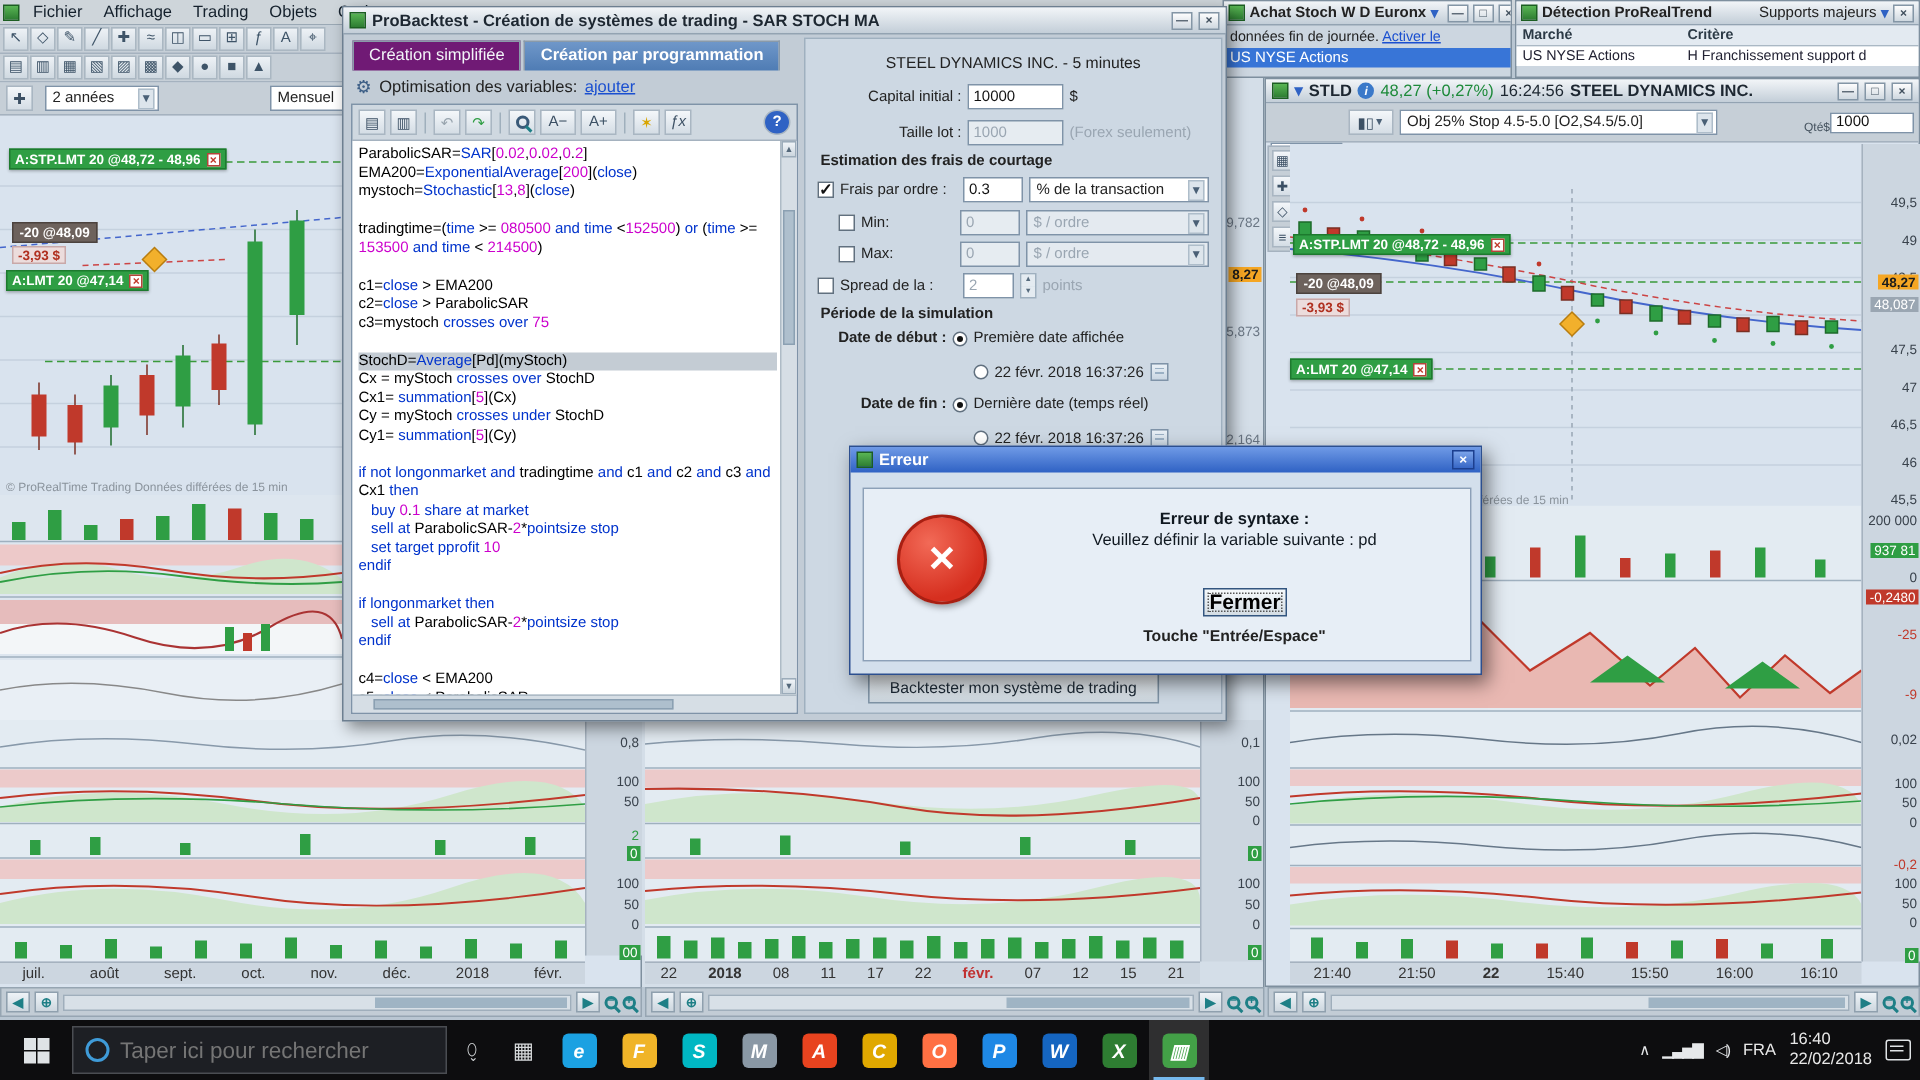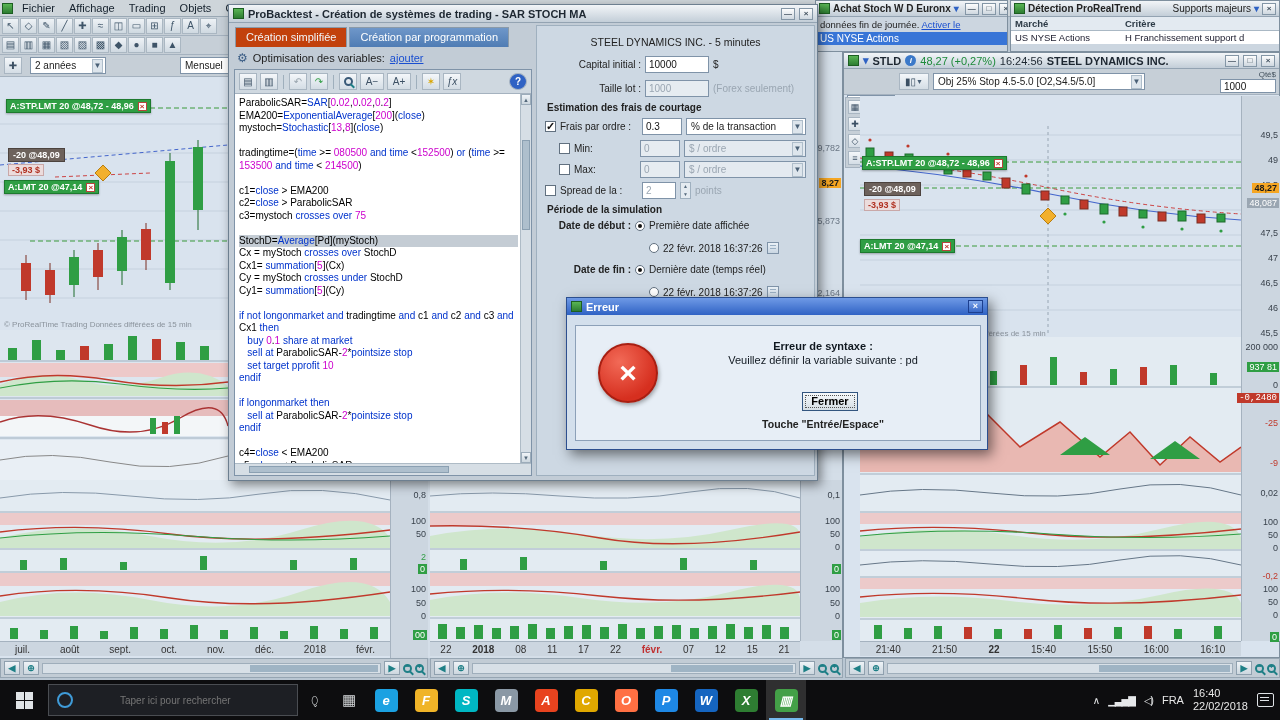--- a/index.html
+++ b/index.html
@@ -53,22 +53,22 @@
   .ss-track{flex:1;height:11px;background:#d8e0e7;border:1px solid #9fAEBb;position:relative;}
   .ss-thumb{position:absolute;right:2px;top:1px;width:38%;height:7px;background:#9fb4c4;}
   .mag{width:9px;height:9px;border:2px solid #1e7f86;border-radius:50%;display:inline-block;position:relative;}
   .mag::after{content:"";position:absolute;width:5px;height:2px;background:#1e7f86;transform:rotate(45deg);right:-4px;bottom:-3px;}
   .mag .sign{position:absolute;left:0;top:-4px;font-size:8px;color:#1e7f86;font-weight:bold;}
 
   
   .bt-dialog{left:228px;top:4px;width:590px;height:477px;background:#c2ccd6;border:1px solid #6d7f90;box-shadow:3px 4px 10px rgba(0,0,0,.45);}
   .bt-title{height:18px;}
   .tabs{position:absolute;left:6px;top:22px;display:flex;gap:2px;}
-  .tab{height:20px;padding:3px 10px;font-size:11px;border:1px solid #8a9aa9;border-bottom:none;background:#c2410c;color:#f2f5f8;}
-  .tab.active{background:linear-gradient(#6f97c9,#4f7cb4);color:#fff;font-weight:normal;}
+  .tab{height:20px;padding:3px 10px;font-size:11px;border:1px solid #8a9aa9;border-bottom:none;background:#701a75;color:#f2f5f8;}
+  .tab.active{background:linear-gradient(#6f97c9,#4f7cb4);color:#fff;font-weight:bold;}
   .optrow{position:absolute;left:8px;top:46px;display:flex;align-items:center;gap:5px;font-size:11px;}
   .link{color:#1a4fd0;text-decoration:underline;}
   .codewrap{position:absolute;left:5px;top:64px;width:298px;height:407px;border:1px solid #7f93a8;background:#cfd8e0;display:flex;flex-direction:column;}
   .codebar{height:24px;display:flex;align-items:center;gap:3px;padding:0 4px;border-bottom:1px solid #a5b2bf;}
   .codebar .sep{width:1px;height:14px;background:#9fafbc;margin:0 2px;}
   .code-scroller{flex:1;position:relative;background:#fff;overflow:hidden;display:flex;}
   .code{flex:1;font-family:"DejaVu Sans Mono",monospace;font-size:10px;line-height:12.5px;padding:3px 2px 3px 4px;white-space:pre-wrap;word-break:break-word;color:#000;}
   .code .kw{color:#0033cc;} .code .num{color:#cc00cc;}
   .code-line.sel{background:#c4ccd4;}
   .vscroll{width:11px;background:#d6dee5;border-left:1px solid #aebbc6;position:relative;}
@@ -90,47 +90,47 @@
   .cal-ic::after{content:"";position:absolute;inset:2px;background:repeating-linear-gradient(#9ab0c4 0 1px,transparent 1px 3px);}
 
   
   .err{left:566px;top:297px;width:422px;height:153px;background:#d3dfec;border:1px solid #2c4f8f;box-shadow:4px 5px 12px rgba(0,0,0,.5);}
   .err-title{height:17px;background:linear-gradient(#6f9ae6,#2f62c4);display:flex;align-items:center;gap:4px;padding:0 4px;color:#fff;font-weight:bold;font-size:11px;}
   .err-x{margin-left:auto;width:15px;height:13px;background:linear-gradient(#7ca4ea,#3767c6);border:1px solid #1c3f8f;color:#fff;font-size:9px;line-height:11px;text-align:center;font-weight:bold;}
   .err-inner{position:absolute;left:8px;top:27px;width:406px;height:116px;background:#e7eef6;border:1px solid #8ca0b8;}
   .err-icon{position:absolute;left:22px;top:17px;width:60px;height:60px;border-radius:50%;background:radial-gradient(circle at 35% 30%,#f26a57,#d62f1f 70%);border:2px solid #a81f12;box-shadow:1px 2px 4px rgba(0,0,0,.35);color:#fff;font-size:30px;font-weight:bold;display:flex;align-items:center;justify-content:center;}
   .err-text{position:absolute;left:102px;top:14px;width:290px;text-align:center;font-size:11px;color:#101820;}
   .err-text .t1{font-weight:bold;margin-bottom:2px;}
-  .err-btn{position:absolute;left:226px;top:66px;width:56px;height:19px;background:linear-gradient(#f6f9fb,#d4dde4);border:1px solid #33557f;outline:1px dotted #555;outline-offset:-4px;font-size:11px;font-weight:bold;text-align:center;line-height:17px;}
+  .err-btn{position:absolute;left:226px;top:66px;width:56px;height:19px;background:linear-gradient(#f6f9fb,#d4dde4);border:1px solid #33557f;outline:1px dotted #555;outline-offset:-4px;font-size:14px;font-weight:bold;text-align:center;line-height:17px;}
   .err-hint{position:absolute;left:102px;top:92px;width:290px;text-align:center;font-weight:bold;font-size:10.5px;}
 
   
   .mini-title{height:16px;background:linear-gradient(#f2f5f8,#c3ced8);border-bottom:1px solid #93a3b2;display:flex;align-items:center;gap:3px;padding:0 3px;font-weight:bold;font-size:10px;white-space:nowrap;overflow:hidden;}
   .sel-row{background:#3875d7;color:#fff;font-size:10px;padding:1px 4px;white-space:nowrap;overflow:hidden;}
   .thead{display:flex;background:#e3eaf1;border-bottom:1px solid #aab8c4;font-size:9.5px;font-weight:bold;color:#2c3a46;}
   .trow{display:flex;background:#fff;font-size:9.5px;color:#223;}
   .thead>span,.trow>span{padding:1px 4px;white-space:nowrap;overflow:hidden;}
 
   
   .rw-toolbar{display:flex;align-items:center;gap:4px;background:#c6cfd7;border-bottom:1px solid #a5b2bf;padding:2px 3px;}
-  .qty-wrap{margin-left:auto;display:flex;flex-direction:column;align-items:flex-end;line-height:9px;}
+  .qty-wrap{margin-left:auto;display:flex;flex-direction:row;align-items:flex-end;line-height:9px;}
   .qty-label{font-size:8px;color:#44525e;}
   .price-up{color:#1d8a3a;font-weight:normal;}
   .info-ic{width:11px;height:11px;border-radius:50%;background:#3b79c9;color:#fff;font-size:8px;line-height:11px;text-align:center;font-style:italic;font-weight:bold;flex:0 0 auto;}
   .vstrip{position:absolute;display:flex;flex-direction:column;gap:3px;padding:2px;background:#c6cfd7;border:1px solid #a5b2bf;}
   .vstrip .tbtn{width:14px;height:14px;font-size:9px;}
 
   
   .taskbar{left:0;top:680px;width:1280px;height:40px;background:#0d0d0f;display:flex;align-items:stretch;color:#e8e8e8;}
   .tb-start{width:48px;display:flex;align-items:center;justify-content:center;}
   .winlogo{display:grid;grid-template-columns:8px 8px;grid-template-rows:8px 8px;gap:1px;}
   .winlogo span{background:#dfe3e6;}
   .tb-search{width:250px;background:#1d1f24;border:1px solid #4a4d52;display:flex;align-items:center;gap:7px;padding:0 8px;margin:4px 0;}
   .cortana{width:16px;height:16px;border-radius:50%;border:2px solid #3f9bd8;flex:0 0 auto;}
-  .tb-search input{background:transparent;border:none;color:#b9bcc0;font-size:10px;width:190px;outline:none;margin-left:40px;}
+  .tb-search input{background:transparent;border:none;color:#b9bcc0;font-size:15px;width:190px;outline:none;}
   .tb-ic{width:34px;display:flex;align-items:center;justify-content:center;font-size:15px;color:#d5d8da;}
   .task-app{width:40px;display:flex;align-items:center;justify-content:center;position:relative;}
   .task-app .app-glyph{width:23px;height:23px;border-radius:4px;background:var(--c,#888);color:#fff;font-size:13px;font-weight:bold;display:flex;align-items:center;justify-content:center;font-style:italic;}
   .task-app.active{background:rgba(255,255,255,.14);}
   .task-app.active::after{content:"";position:absolute;left:3px;right:3px;bottom:0;height:2px;background:#76b9ed;}
   .tray{margin-left:auto;display:flex;align-items:center;gap:9px;padding-right:6px;}
   .tray-ic{font-size:10px;color:#e6e8ea;letter-spacing:-1px;}
   .clock{text-align:left;font-size:11px;line-height:13px;}
   .notif{width:17px;height:14px;border:1px solid #dfe3e6;border-radius:2px;position:relative;}
   .notif::after{content:"";position:absolute;left:2px;top:3px;width:9px;height:1px;background:#dfe3e6;box-shadow:0 3px 0 #dfe3e6;}
@@ -307,21 +307,21 @@
           <rect x="160" y="149" width="8" height="10"></rect>
           <rect x="190" y="145" width="8" height="14"></rect>
           <rect x="220" y="150" width="8" height="9"></rect>
           <rect x="250" y="147" width="8" height="12"></rect>
           <rect x="280" y="151" width="8" height="8"></rect>
           <rect x="310" y="146" width="8" height="13"></rect>
           <rect x="340" y="149" width="8" height="10"></rect>
           <rect x="370" y="147" width="8" height="12"></rect>
       </g>
     </svg>
-    <div class="axiscol" style="left:390px;top:463px;width:38px;height:200px;">
+    <div class="axiscol" style="left:390px;top:463px;width:38px;height:157px;">
         <span class="ax" style="top: 10px;">0,8</span>
         <span class="ax" style="top: 36px;">100</span>
         <span class="ax" style="top: 49px;">50</span>
         <span class="ax green" style="top: 72px;">2</span>
         <span class="ax tag-green" style="top: 84px;">0</span>
         <span class="ax" style="top: 104px;">100</span>
         <span class="ax" style="top: 118px;">50</span>
         <span class="ax" style="top: 131px;">0</span>
         <span class="ax tag-green" style="top: 150px;">00</span>
       </div>
@@ -618,21 +618,21 @@
         <span class="ax tag-orange" style="top: 87px;">48,27</span>
         <span class="ax tag-gray" style="top: 102px;">48,087</span>
         <span class="ax" style="top: 132px;">47,5</span>
         <span class="ax" style="top: 157px;">47</span>
         <span class="ax" style="top: 182px;">46,5</span>
         <span class="ax" style="top: 207px;">46</span>
         <span class="ax" style="top: 232px;">45,5</span>
         <span class="ax" style="top: 246px;">200 000</span>
         <span class="ax tag-green" style="top: 266px;">937 81</span>
         <span class="ax" style="top: 284px;">0</span>
-        <span class="ax tag-red" style="top: 297px; font-family: Liberation Mono, monospace;">-0,2480</span>
+        <span class="ax tag-red" style="top: 297px;">-0,2480</span>
         <span class="ax red" style="top: 322px;">-25</span>
         <span class="ax red" style="top: 362px;">-9</span>
         <span class="ax" style="top: 392px;">0,02</span>
         <span class="ax" style="top: 421px;">100</span>
         <span class="ax" style="top: 434px;">50</span>
         <span class="ax" style="top: 447px;">0</span>
         <span class="ax red" style="top: 475px;">-0,2</span>
         <span class="ax" style="top: 488px;">100</span>
         <span class="ax" style="top: 501px;">50</span>
         <span class="ax" style="top: 514px;">0</span>
@@ -808,20 +808,21 @@
         <span class="s-label" style="font-weight:bold;width:86px;">Date de fin :</span>
         <span class="radio checked"></span>
         <span>Dernière date (temps réel)</span>
       </div>
       <div class="s-row" style="top:260px;">
         <span style="width:100px;"></span>
         <span class="radio"></span>
         <span>22 févr. 2018 16:37:26</span>
         <span class="cal-ic"></span>
       </div>
+      <button class="bt-run">Backtester mon système de trading</button>
     </div>
   </div>
 
   <div class="abs err">
     <div class="err-title">
       <span class="appicon"></span>
       <span>Erreur</span>
       <span class="err-x">×</span>
     </div>
     <div class="err-inner">

